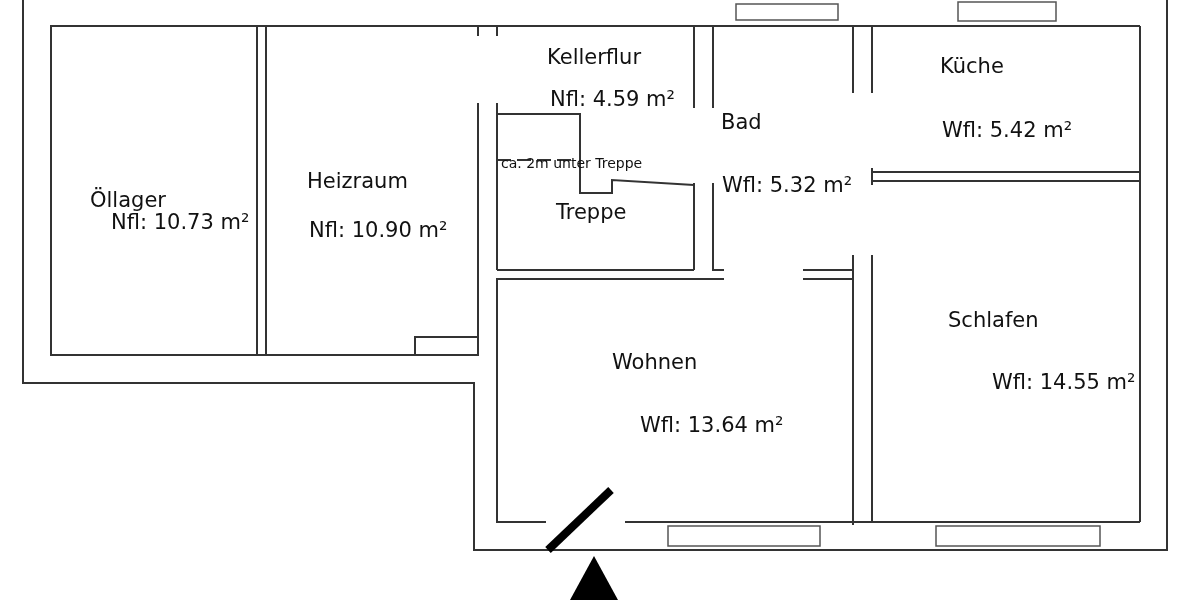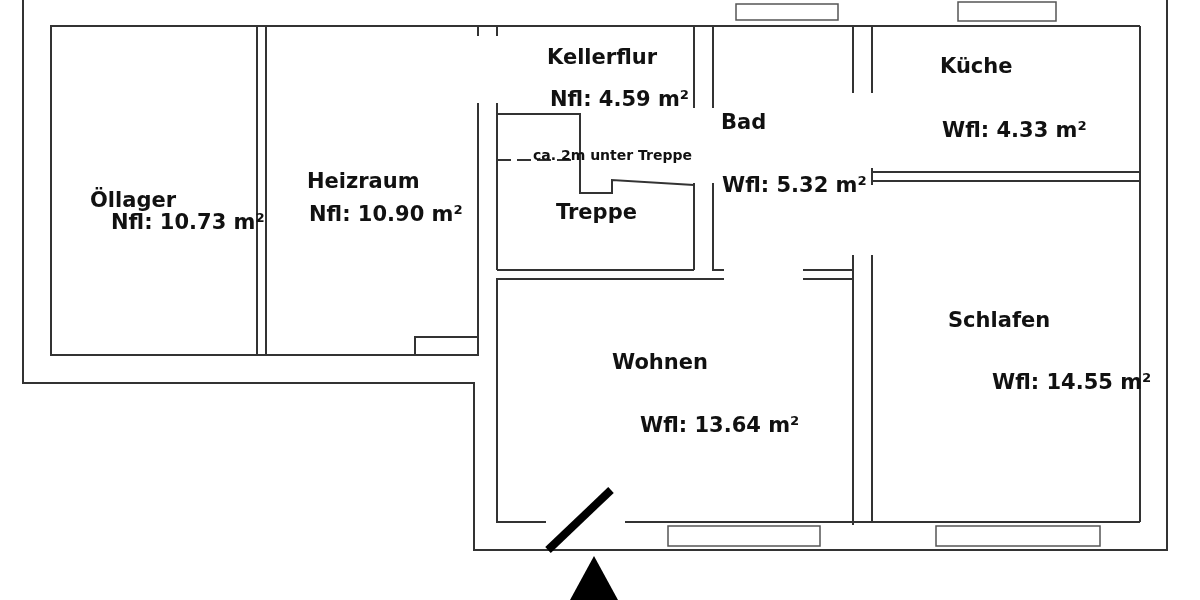--- a/index.html
+++ b/index.html
@@ -7,21 +7,20 @@
   #plan { position: absolute; left: 0; top: 0; }
   .wall { stroke: #333333; stroke-width: 2; fill: none; }
   .win { stroke: #555555; stroke-width: 1.5; fill: #ffffff; }
   .lbl {
     position: absolute;
     font-family: "DejaVu Sans", sans-serif;
     font-size: 21px;
     color: #111111;
     white-space: nowrap;
     line-height: 1;
-    font-weight: bold;
   }
   .small { font-size: 14px; }
 </style>
 </head>
 <body>
 
 <svg id="plan" width="1200" height="600" viewBox="0 0 1200 600">
 
   <polyline class="wall" points="23,0 23,383 474,383 474,550 1167,550 1167,0"></polyline>
 
@@ -67,31 +66,31 @@
   <rect class="win" x="936" y="526" width="164" height="20"></rect>
 
   <line x1="548" y1="550" x2="611" y2="490" stroke="#000" stroke-width="8"></line>
   <polygon points="594,556 570,600 618,600" fill="#000"></polygon>
 </svg>
 
 <div class="lbl" style="left:90px;top:190px;">Öllager</div>
 <div class="lbl" style="left:93px;top:212px;margin-left:18px;">Nfl: 10.73 m²</div>
 
 <div class="lbl" style="left:307px;top:171px;">Heizraum</div>
-<div class="lbl" style="left:309px;top:204px;">Nfl: 10.90 m²</div>
+<div class="lbl" style="left:309px;top:220px;">Nfl: 10.90 m²</div>
 
 <div class="lbl" style="left:547px;top:47px;">Kellerflur</div>
 <div class="lbl" style="left:550px;top:81px;margin-top:8px;">Nfl: 4.59 m²</div>
 
 <div class="lbl" style="left:721px;top:112px;">Bad</div>
 <div class="lbl" style="left:722px;top:175px;">Wfl: 5.32 m²</div>
 
 <div class="lbl" style="left:940px;top:56px;">Küche</div>
-<div class="lbl" style="left:942px;top:120px;">Wfl: 4.33 m²</div>
+<div class="lbl" style="left:942px;top:120px;">Wfl: 5.42 m²</div>
 
-<div class="lbl small" style="left:501px;top:148px;margin-left:32px;">ca. 2m unter Treppe</div>
+<div class="lbl small" style="left:501px;top:156px;">ca. 2m unter Treppe</div>
 <div class="lbl" style="left:556px;top:202px;">Treppe</div>
 
 <div class="lbl" style="left:612px;top:352px;">Wohnen</div>
 <div class="lbl" style="left:640px;top:415px;">Wfl: 13.64 m²</div>
 
 <div class="lbl" style="left:948px;top:310px;">Schlafen</div>
 <div class="lbl" style="left:992px;top:372px;">Wfl: 14.55 m²</div>
 
 </body></html>

